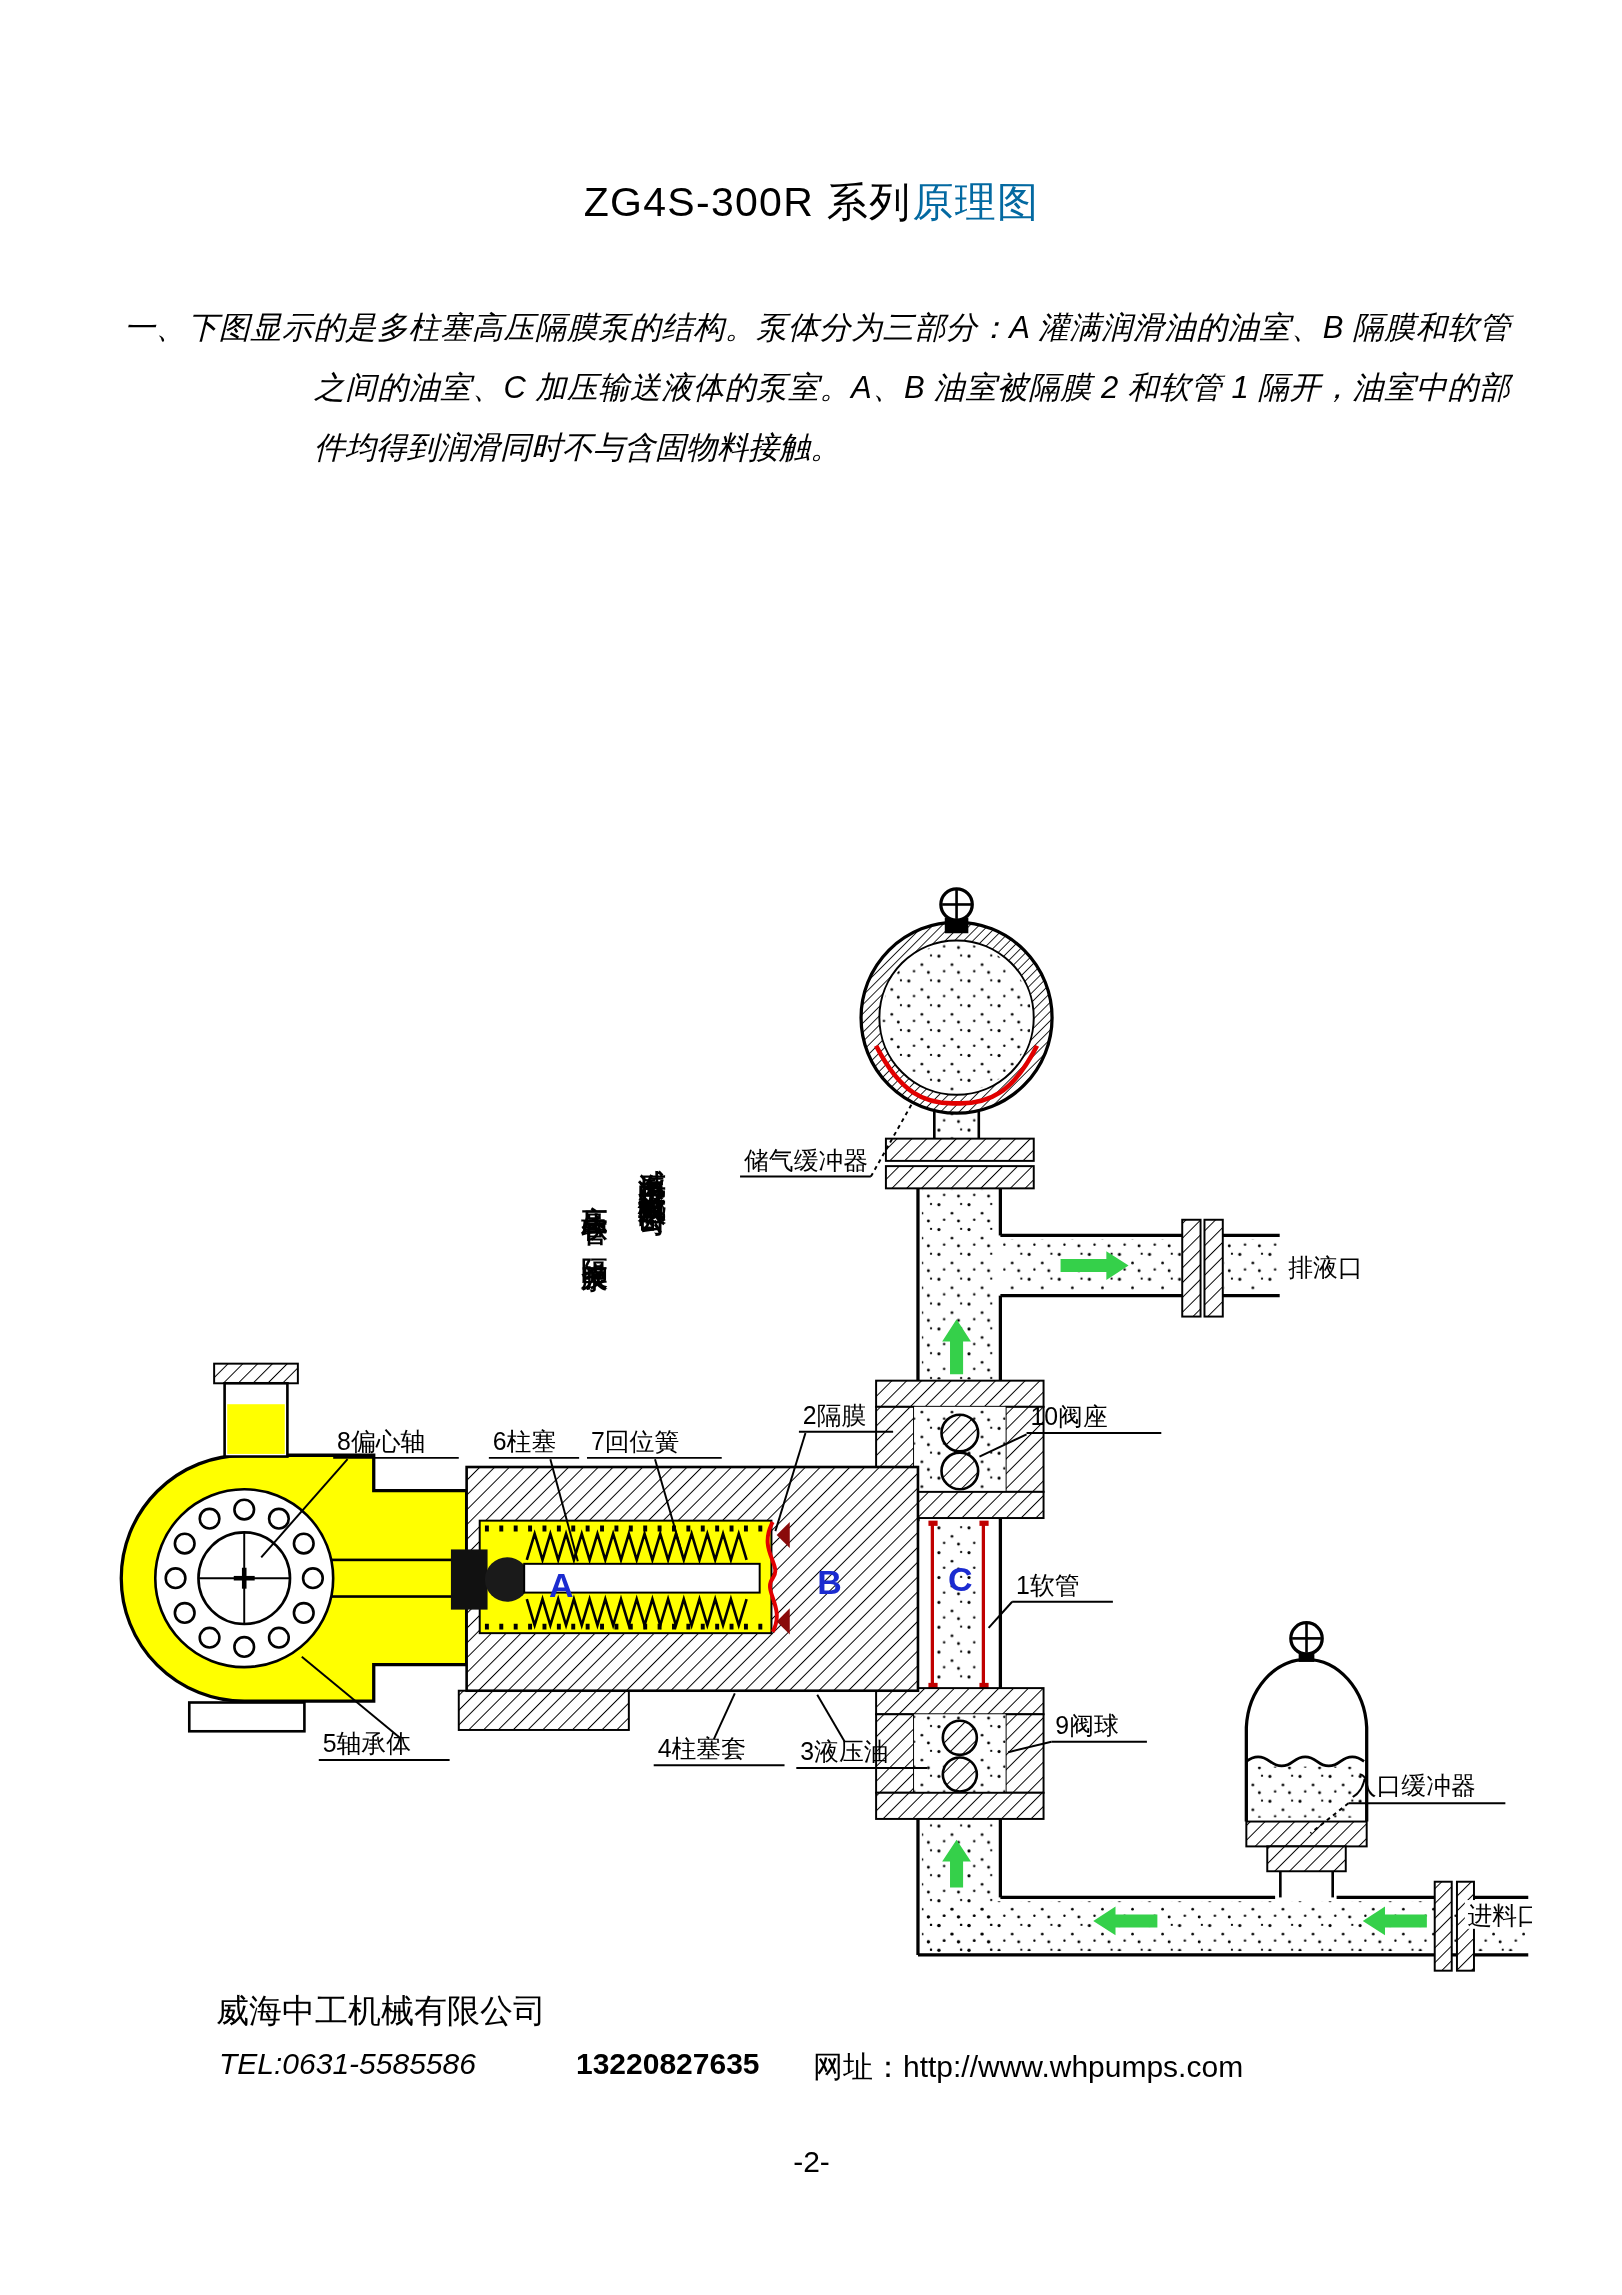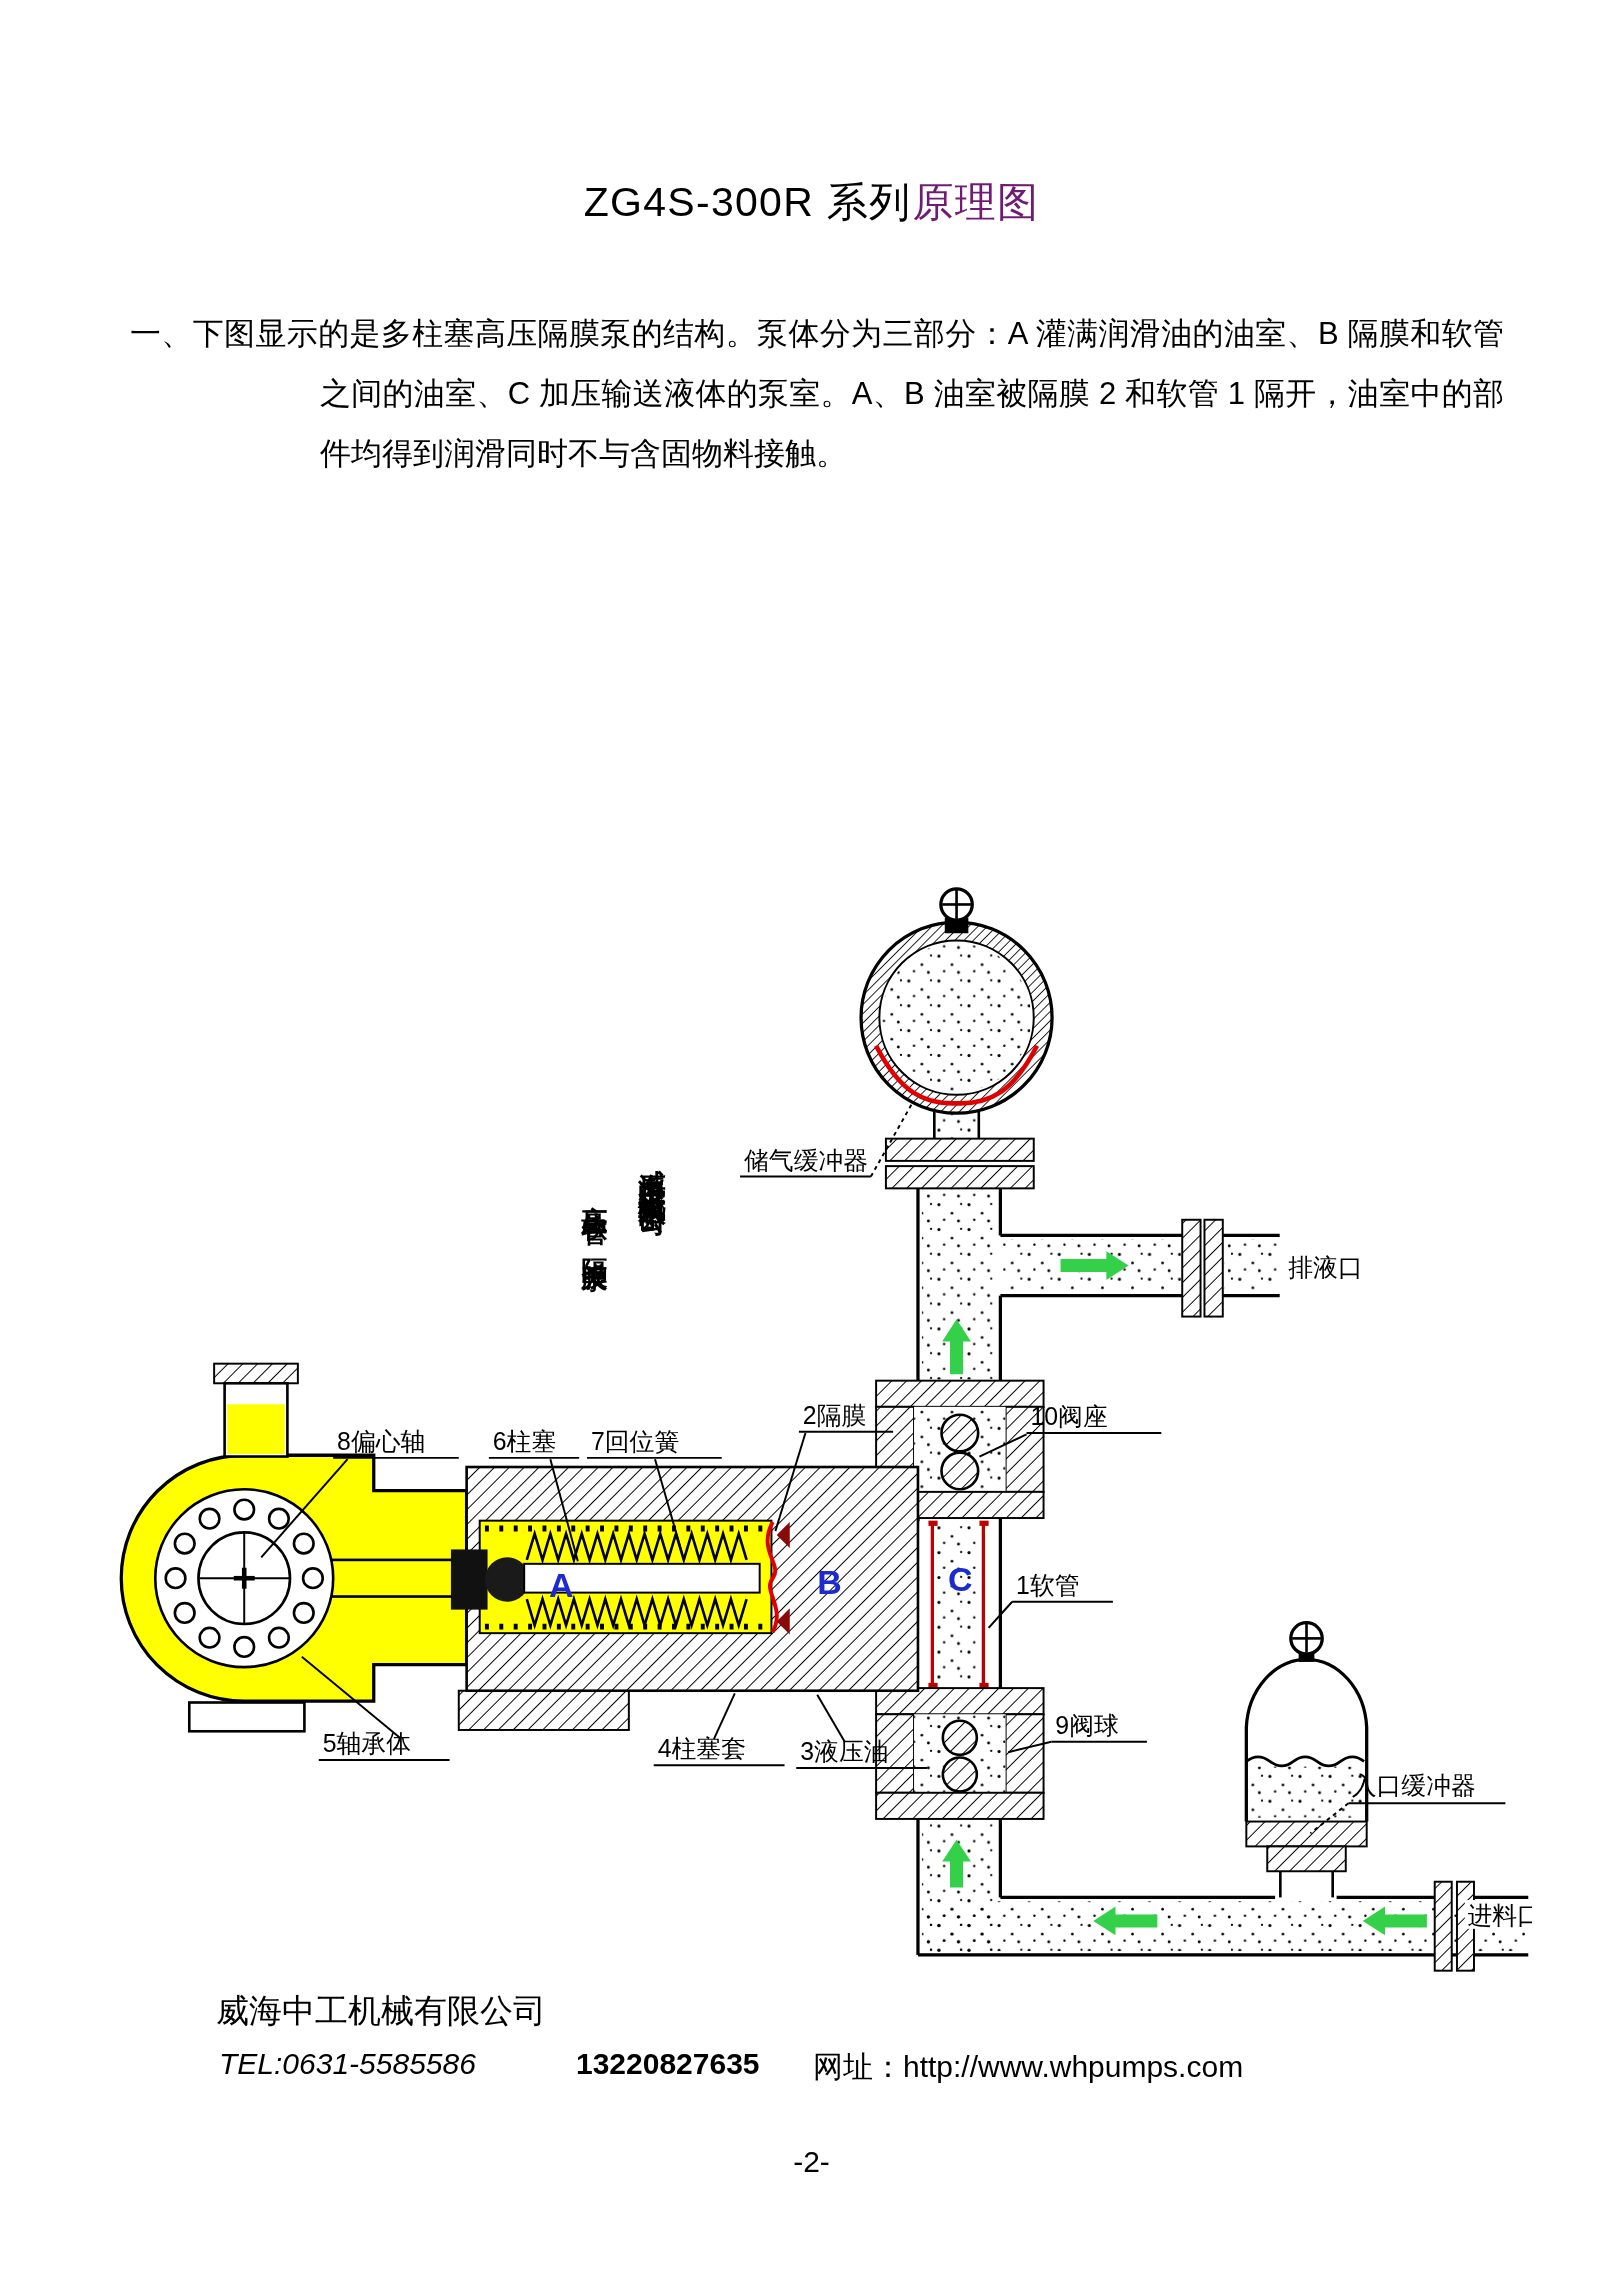--- a/index.html
+++ b/index.html
@@ -1,20 +1,20 @@
 <!DOCTYPE html>
 <html style="font-size:10.5px"><head>
 <meta charset="utf-8">
 <style>
   html,body{margin:0;padding:0;background:#ffffff;}
   body{width:1623px;height:2295px;position:relative;font-family:"Liberation Sans","DejaVu Sans",sans-serif;color:#000;}
   .title{position:absolute;top:175px;left:0;width:1623px;text-align:center;font-size:41px;letter-spacing:1.3px;white-space:nowrap;}
-  .title .accent{color:#701a75;margin-left:1px;}
+  .title .accent{color:#0369a1;margin-left:1px;}
   .textblock{position:absolute;top:296px;left:122px;width:1390px;font-size:31px;line-height:60px;text-align:justify;}
-  .textblock p{margin:8px;padding-left:190px;text-indent:-190px;}
+  .textblock p{margin:2px;padding-left:190px;text-indent:-190px;font-style:italic;}
   .pmark{letter-spacing:0;}
   .diagram{position:absolute;left:92px;top:877px;width:1440px;height:1112px;}
   .diagram svg{position:absolute;left:0;top:0;}
   .vtext{position:absolute;writing-mode:vertical-rl;text-orientation:upright;font-weight:bold;letter-spacing:4.6px;white-space:nowrap;}
   .vcompany{left:542px;top:270px;font-size:27.5px;}
   .vproduct{left:486px;top:308px;font-size:26px;}
   .footer-company{position:absolute;left:216px;top:1989px;font-size:33px;}
   .footer-tel{position:absolute;left:219px;top:2047px;font-size:30px;font-style:italic;}
   .footer-mobile{position:absolute;left:576px;top:2047px;font-size:30px;font-weight:bold;}
   .footer-web{position:absolute;left:813px;top:2047px;font-size:30px;}

